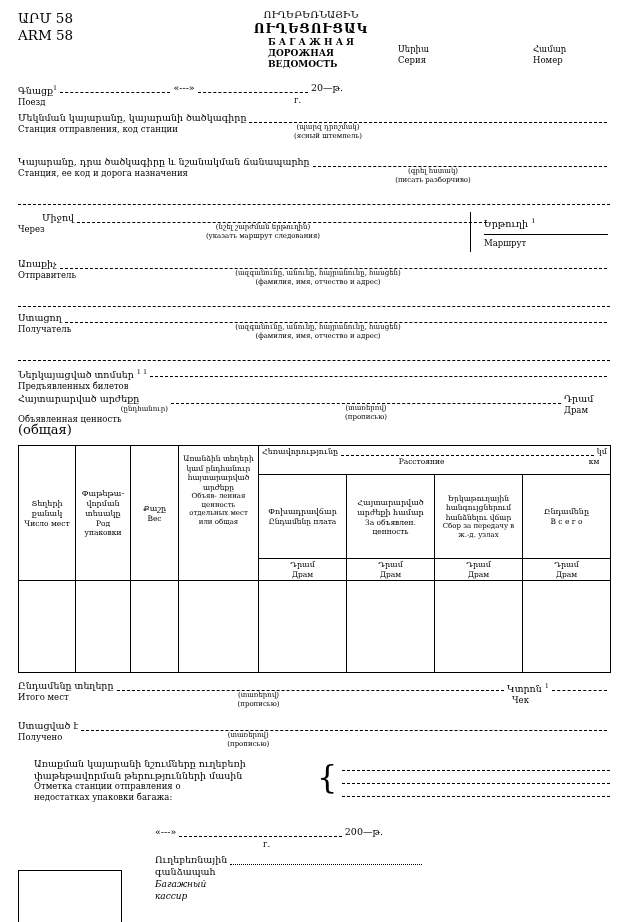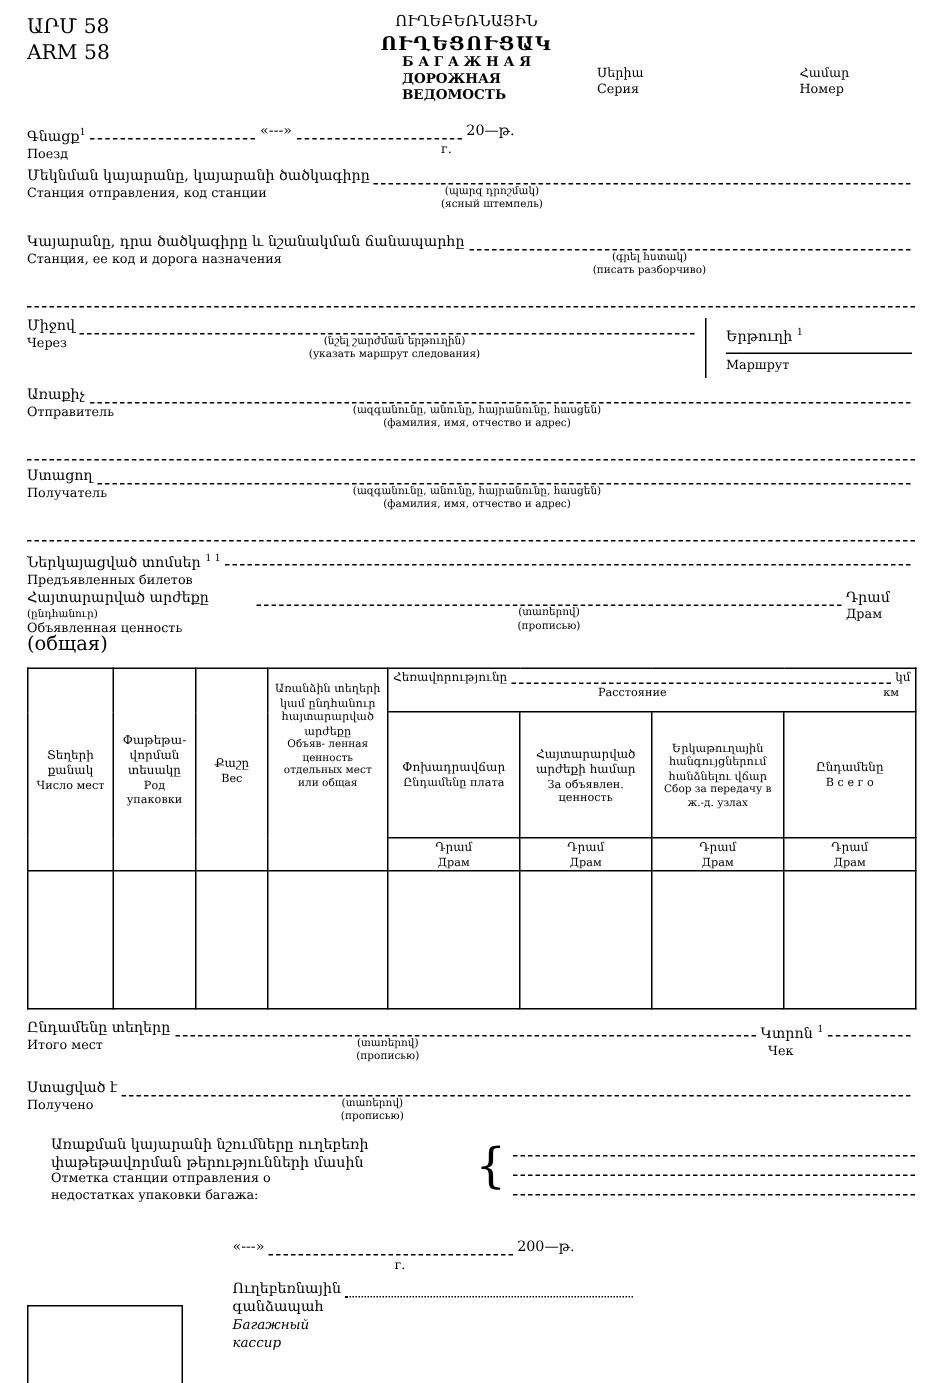--- a/index.html
+++ b/index.html
@@ -85,21 +85,21 @@
     </div>
     <div class="ru">Станция, ее код и дорога назначения</div>
     <div class="hint" style="position:absolute;left:335px;top:11px;width:160px;">
       <div>(գրել հստակ)</div>
       <div>(писать разборчиво)</div>
     </div>
     <div class="dashline" style="margin-top:15px;"></div>
   </div>
 
   <div class="sec" style="height:46px;">
-    <div class="row" style="width:448px;">
+    <div class="row" style="width:448px;margin-left:24px;">
       <span class="lbl">Միջով</span>
       <div class="fill"></div>
     </div>
     <div class="ru">Через</div>
     <div class="hint" style="position:absolute;left:140px;top:11px;width:210px;">
       <div>(նշել շարժման երթուղին)</div>
       <div>(указать маршрут следования)</div>
     </div>
     <div style="position:absolute;left:452px;top:0;height:40px;border-left:1px solid #000;"></div>
     <div style="position:absolute;left:466px;top:3px;width:124px;">
@@ -139,21 +139,21 @@
     <div class="row">
       <span class="lbl"><span>Ներկայացված տոմսեր</span> <sup>1 1</sup></span>
       <div class="fill"></div>
     </div>
     <div class="ru">Предъявленных билетов</div>
   </div>
 
   <div class="sec row" style="height:48px;">
     <div style="flex:0 0 150px;">
       <div class="lbl">Հայտարարված արժեքը</div>
-      <div class="hint" style="text-align:left;">(ընդհանուր)</div>
+      <div class="hint" style="text-align:right;">(ընդհանուր)</div>
       <div class="ru">Объявленная ценность</div>
       <div class="hint" style="text-align:left;font-size:13px;">(общая)</div>
     </div>
     <div class="mid">
       <div class="dash"></div>
       <div class="hint" style="width:150px;margin:0 auto;">
         <div>(տառերով)</div>
         <div>(прописью)</div>
       </div>
     </div>

